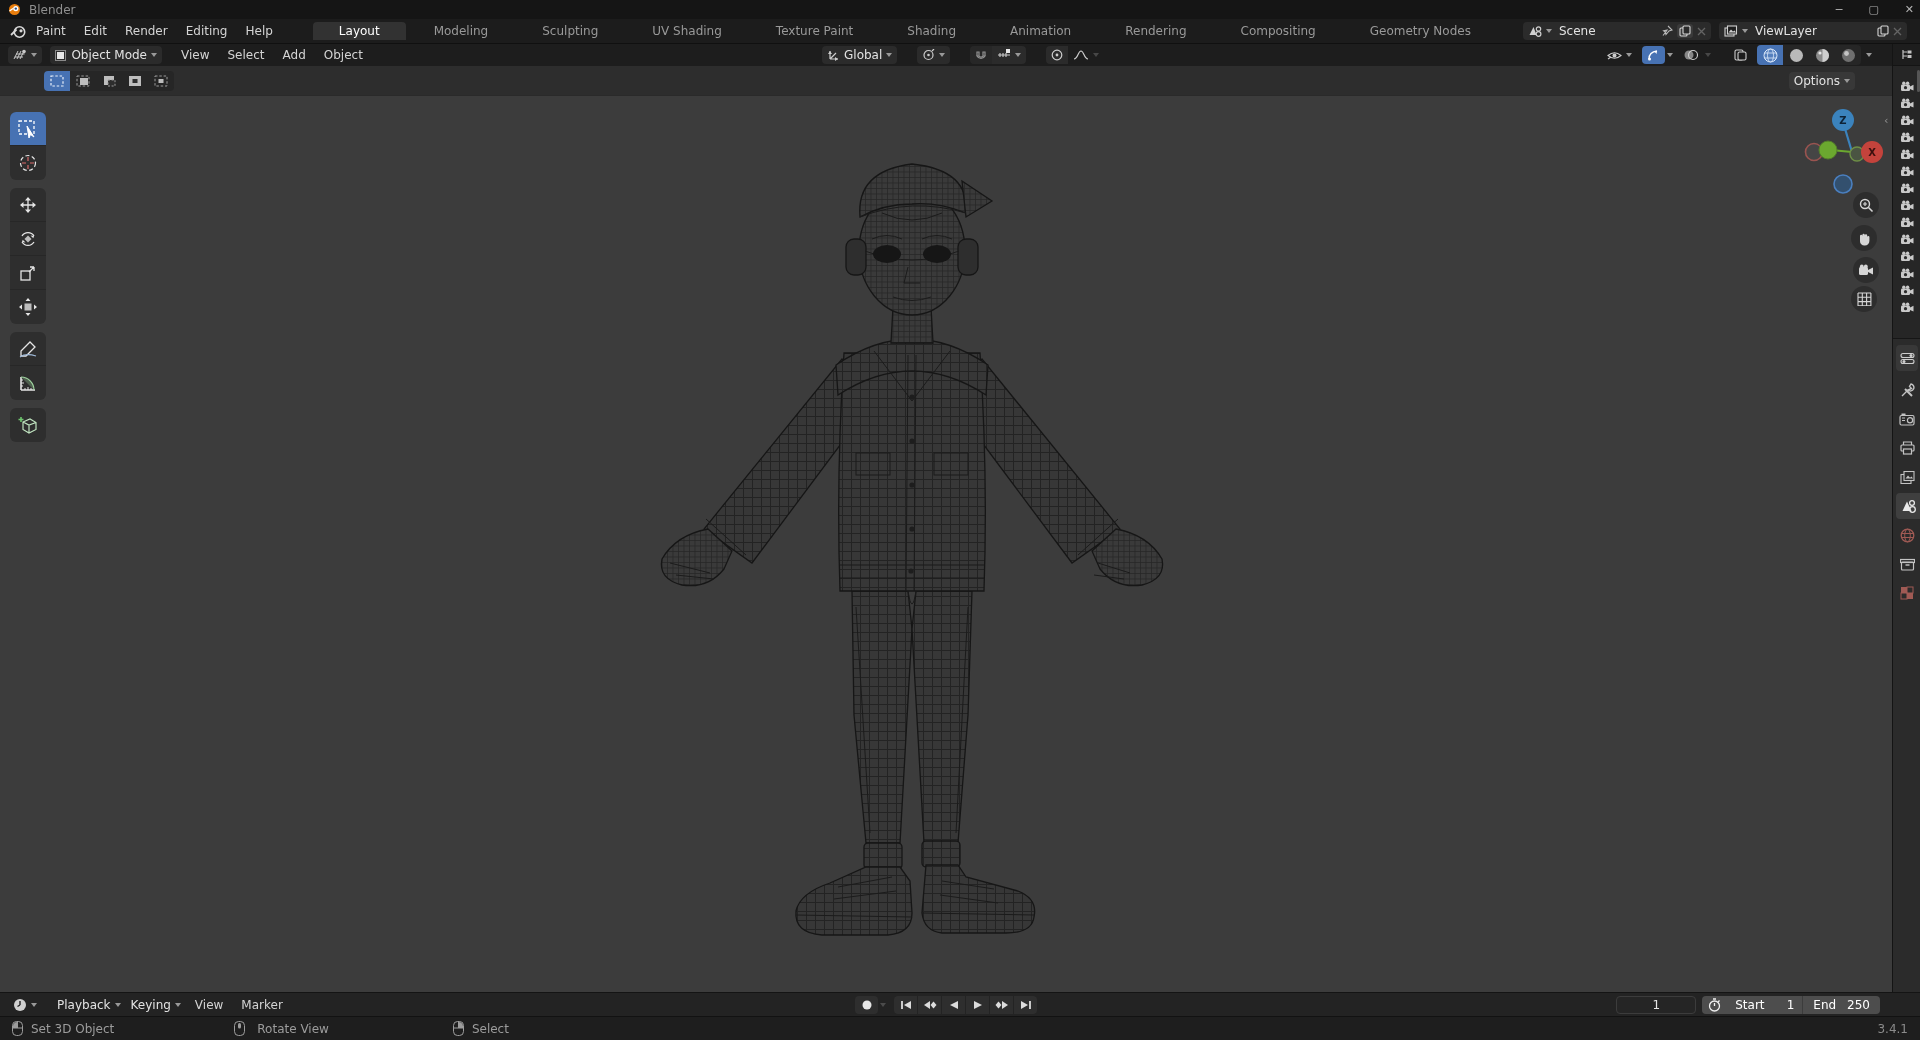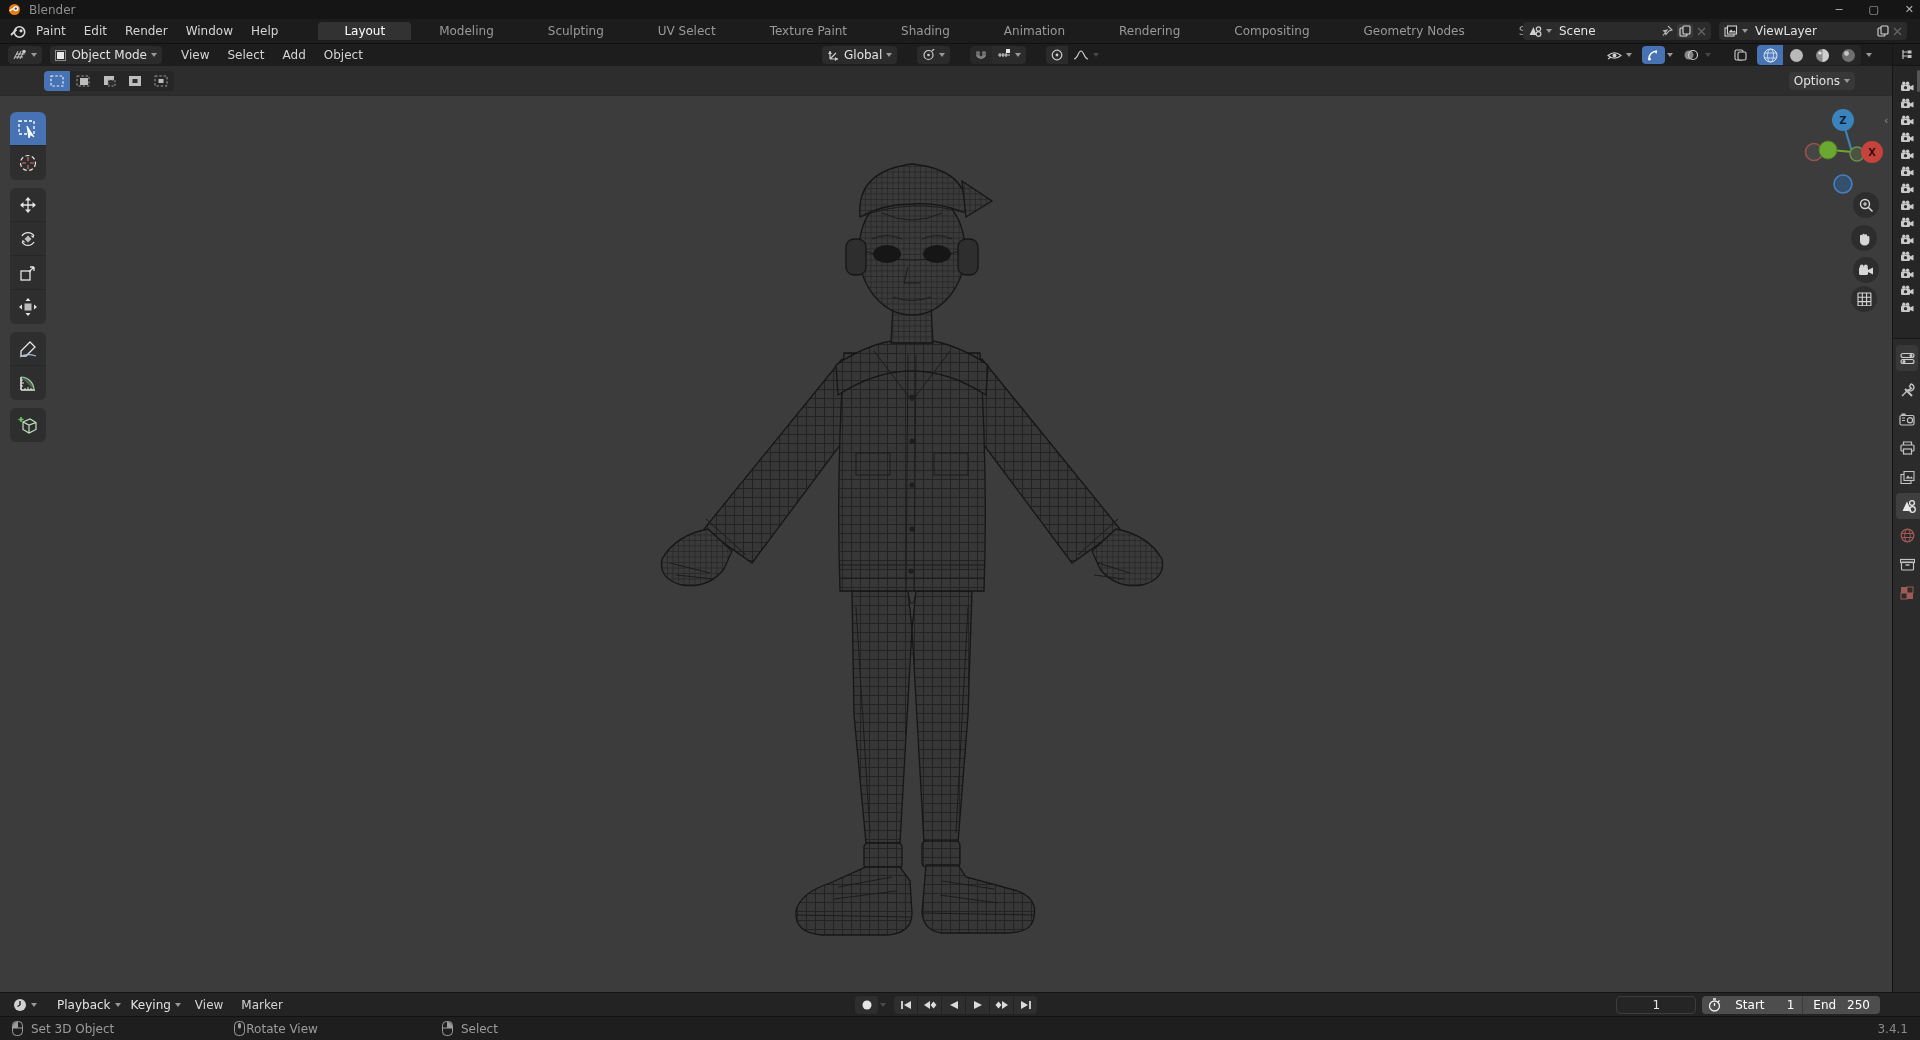--- a/index.html
+++ b/index.html
@@ -80,27 +80,27 @@
     <span class="ico" style="margin-left:10px">
       <svg width="17" height="15">
           <circle cx="9.5" cy="8" r="5.2" fill="none" stroke="#d8d8d8" stroke-width="1.6"></circle>
           <circle cx="11" cy="6.8" r="1.6" fill="#d8d8d8"></circle>
           <path d="M1 11 L6.5 5.5" stroke="#d8d8d8" stroke-width="1.8" fill="none"></path>
         </svg>
     </span>
     <span class="menu-item">Paint</span>
     <span class="menu-item">Edit</span>
     <span class="menu-item">Render</span>
-    <span class="menu-item">Window</span>
+    <span class="menu-item">Editing</span>
     <span class="menu-item">Help</span>
     <span style="width:30px"></span>
     <span class="ws-tab active">Layout</span>
     <span class="ws-tab">Modeling</span>
     <span class="ws-tab">Sculpting</span>
-    <span class="ws-tab">UV Select</span>
+    <span class="ws-tab">UV Shading</span>
     <span class="ws-tab">Texture Paint</span>
     <span class="ws-tab">Shading</span>
     <span class="ws-tab">Animation</span>
     <span class="ws-tab">Rendering</span>
     <span class="ws-tab">Compositing</span>
     <span class="ws-tab">Geometry Nodes</span>
     <span class="ws-tab">Scripting</span>
     <span class="ws-tab">+</span>
 
     <div class="row" style="position:absolute;left:1523px;top:3px;gap:8px">
@@ -861,21 +861,21 @@
           <path d="M1 5 a4.5 4 0 0 1 4.5-4 V7 H1Z" fill="#9c9c9c"></path>
         </svg>
     </span>
     <span style="margin-left:8px">Set 3D Object</span>
     <span class="ico" style="margin-left:120px">
       <svg width="11" height="15">
           <rect x="0.5" y="0.5" width="10" height="14" rx="4" fill="none" stroke="#9c9c9c" stroke-width="1"></rect>
           <rect x="4" y="2" width="3" height="5.5" rx="1.5" fill="#9c9c9c"></rect>
         </svg>
     </span>
-    <span style="margin-left:1px">Rotate View</span>
+    <span style="margin-left:12px">Rotate View</span>
     <span class="ico" style="margin-left:124px">
       <svg width="11" height="15">
           <rect x="0.5" y="0.5" width="10" height="14" rx="4" fill="none" stroke="#9c9c9c" stroke-width="1"></rect>
           <path d="M5.5 1 V7 M0.5 7 H10.5" stroke="#9c9c9c" stroke-width="1"></path>
           <path d="M10 5 a4.5 4 0 0 0-4.5-4 V7 H10Z" fill="#9c9c9c"></path>
         </svg>
     </span>
     <span style="margin-left:8px">Select</span>
     <span style="margin-left:auto;margin-right:12px;color:#8a8a8a">3.4.1</span>
   </div>

